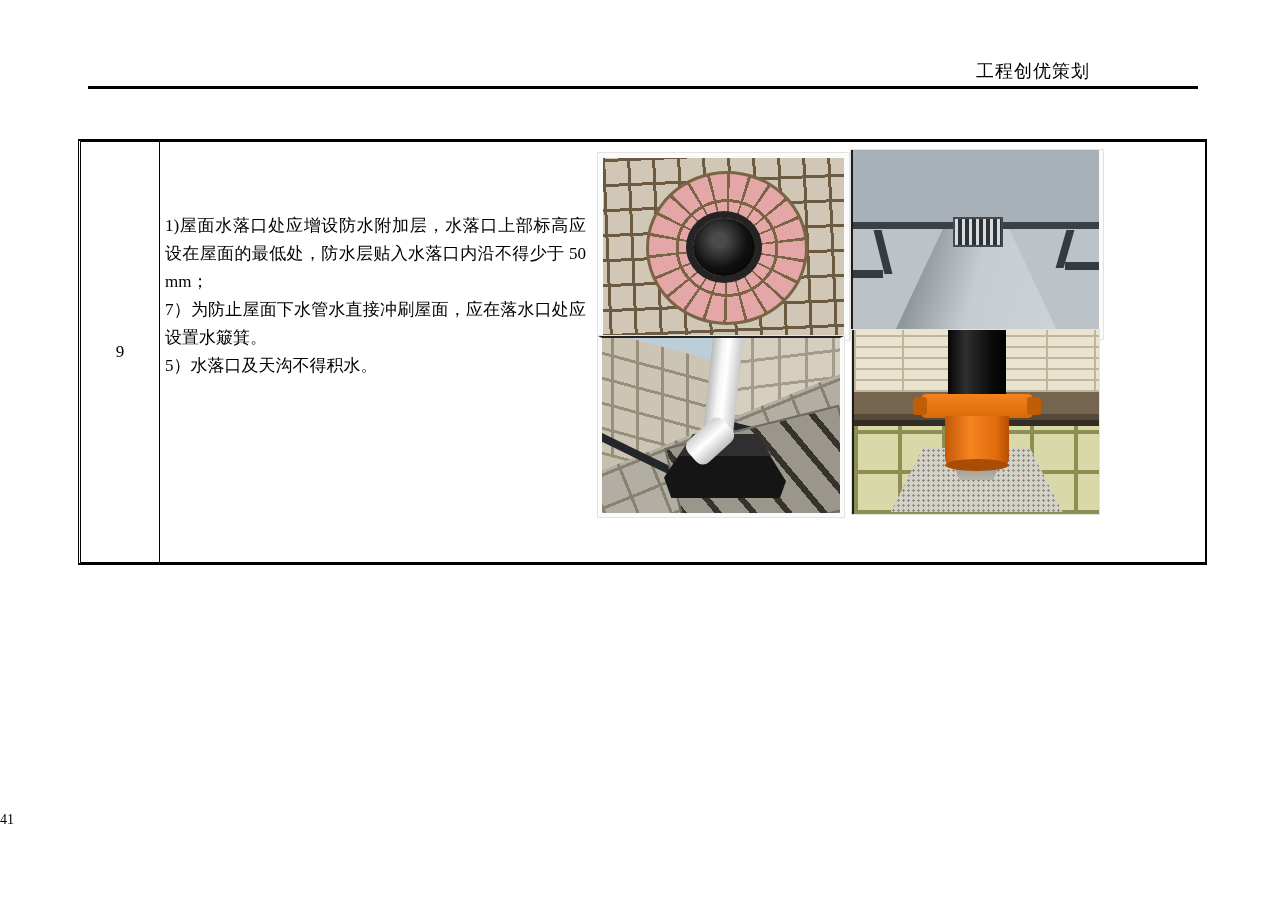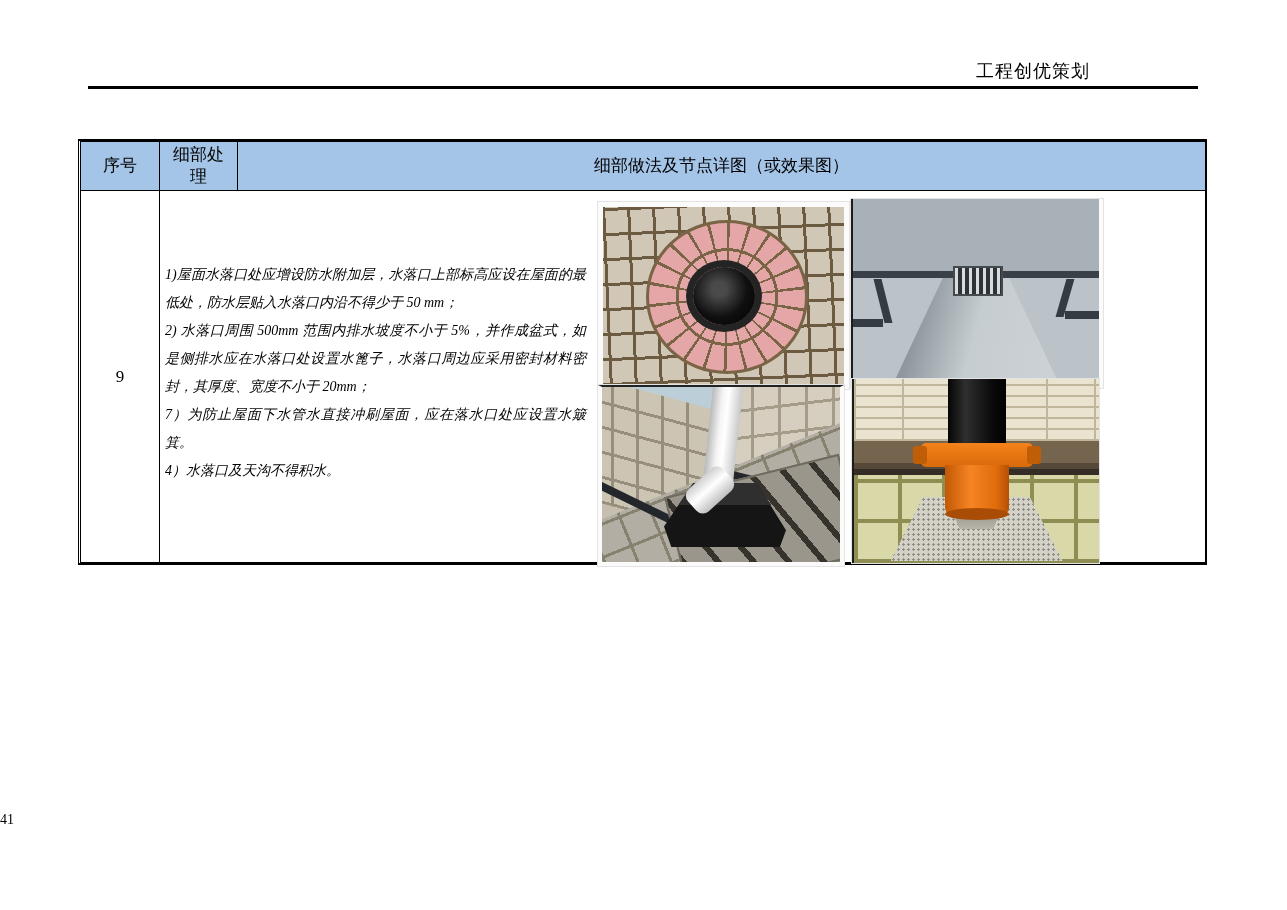--- a/index.html
+++ b/index.html
@@ -27,21 +27,21 @@
   .c-desc{flex:1;}
   .th{line-height:22px;}
   .th-detail-label{display:inline-block;width:3.4em;line-height:22px;}
   .detail-name{
     display:inline-block;width:3em;line-height:30px;text-align:justify;
     text-justify:inter-ideograph;word-break:break-all;
   }
   .body-desc{position:relative;display:block;}
   .notes{
     position:absolute;left:5px;top:70px;width:421px;text-align:justify;text-justify:inter-ideograph;
-    line-height:28px;font-size:14px;font-style:italic;
+    line-height:28px;font-size:17px;
   }
   .notes p{margin:0;}
   
   .page-number{position:absolute;top:812px;left:0;width:100%;font-size:14px;}
   
   .photo{position:absolute;overflow:hidden;background:#cfc6b6;box-shadow:0 0 0 1px #e3e3e3;}
   .photo *{position:absolute;}
   .p1{left:438px;top:11px;width:241px;height:177px;border:5px solid #fbfbfb;}
   .p2{left:691px;top:8px;width:246px;height:185px;border-left:2px solid #1c1c1c;border-right:4px solid #fbfbfb;border-bottom:4px solid #fbfbfb;
       background:linear-gradient(180deg,#a8b1b8 0 72px,#bcc3c8 72px 100%);}
@@ -122,37 +122,29 @@
 </style>
 </head>
 <body>
 
 <div class="page">
 
   <span class="doc-header-title">工程创优策划</span>
   <div class="doc-header-rule"></div>
 
   <div class="detail-table">
-    <div class="t-row t-head">
-      <div class="cell c-no th">序号</div>
-      <div class="cell c-detail th">
-        <span class="th-detail-label">细部处理</span>
-      </div>
-      <div class="cell c-desc th">细部做法及节点详图（或效果图）</div>
-    </div>
 
     <div class="t-row t-body">
       <div class="cell c-no">9</div>
       <div class="cell c-desc body-desc">
 
         <div class="notes">
           <p>1)屋面水落口处应增设防水附加层，水落口上部标高应设在屋面的最低处，防水层贴入水落口内沿不得少于 50 mm；</p>
-          <p>2) 水落口周围 500mm 范围内排水坡度不小于 5%，并作成盆式，如是侧排水应在水落口处设置水篦子，水落口周边应采用密封材料密封，其厚度、宽度不小于 20mm；</p>
           <p>7）为防止屋面下水管水直接冲刷屋面，应在落水口处应设置水簸箕。</p>
-          <p>4）水落口及天沟不得积水。</p>
+          <p>5）水落口及天沟不得积水。</p>
         </div>
 
         <div class="photo p1">
           <div class="tiles1"></div>
           <div class="ring1"></div>
           <div class="drain1"></div>
         </div>
 
         <div class="photo p2">
           <div class="band2"></div>

